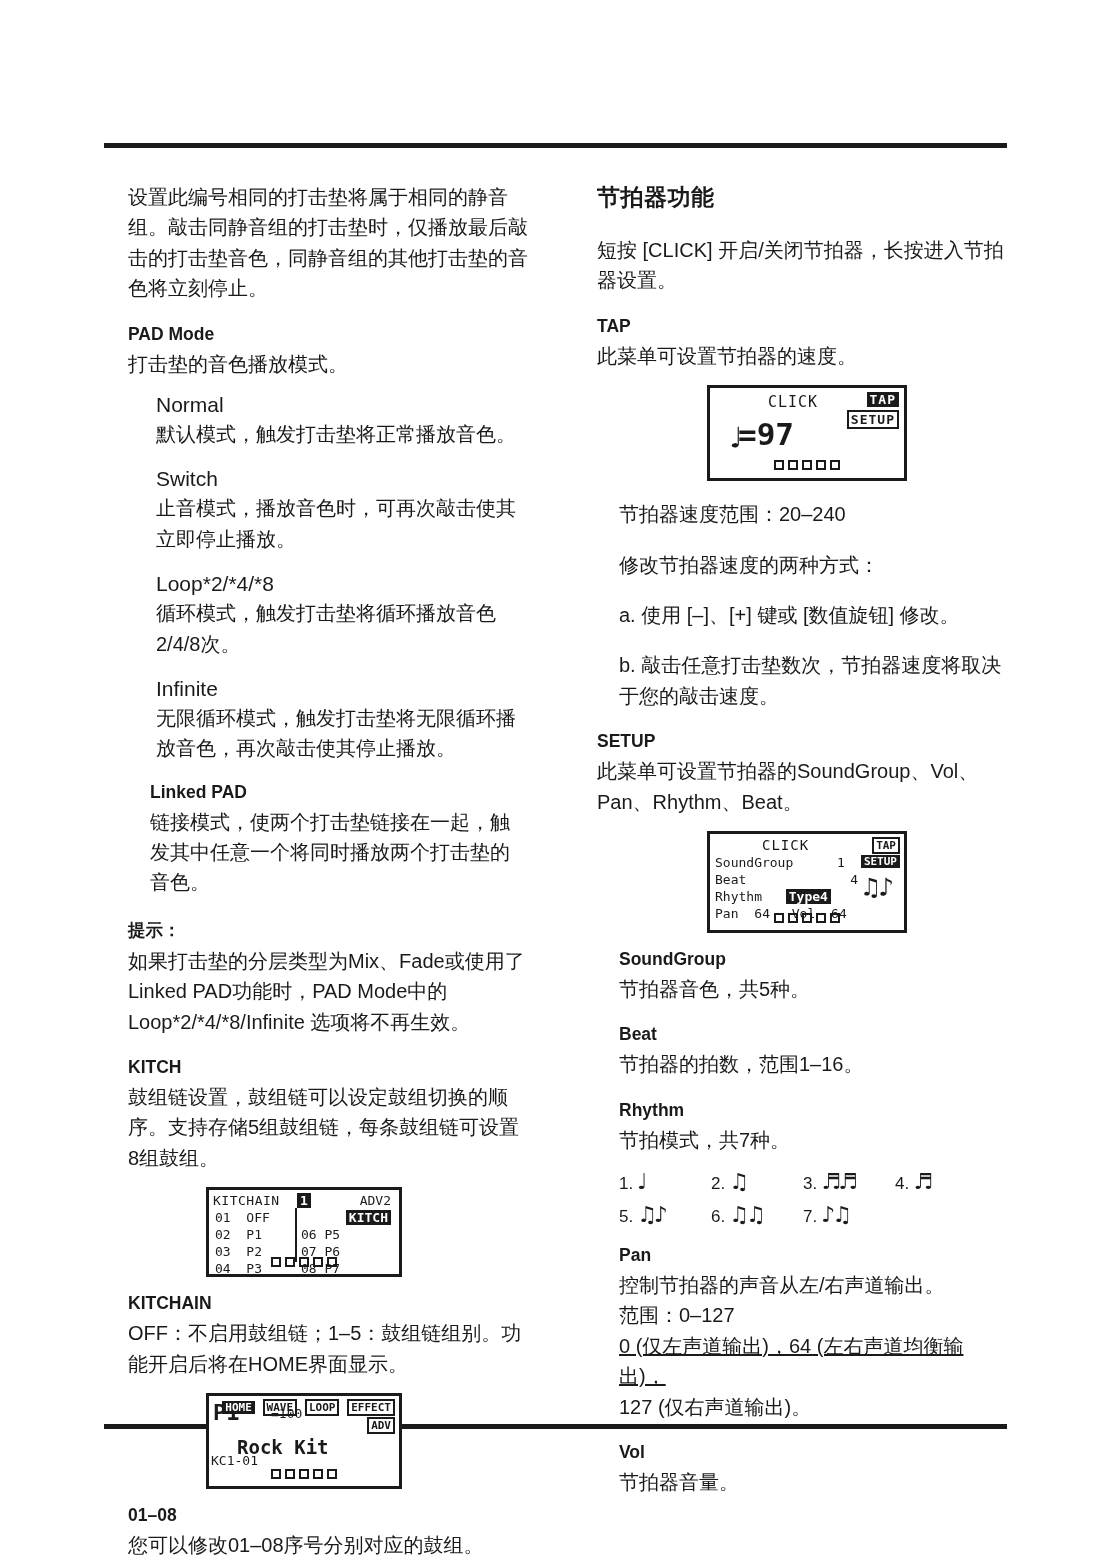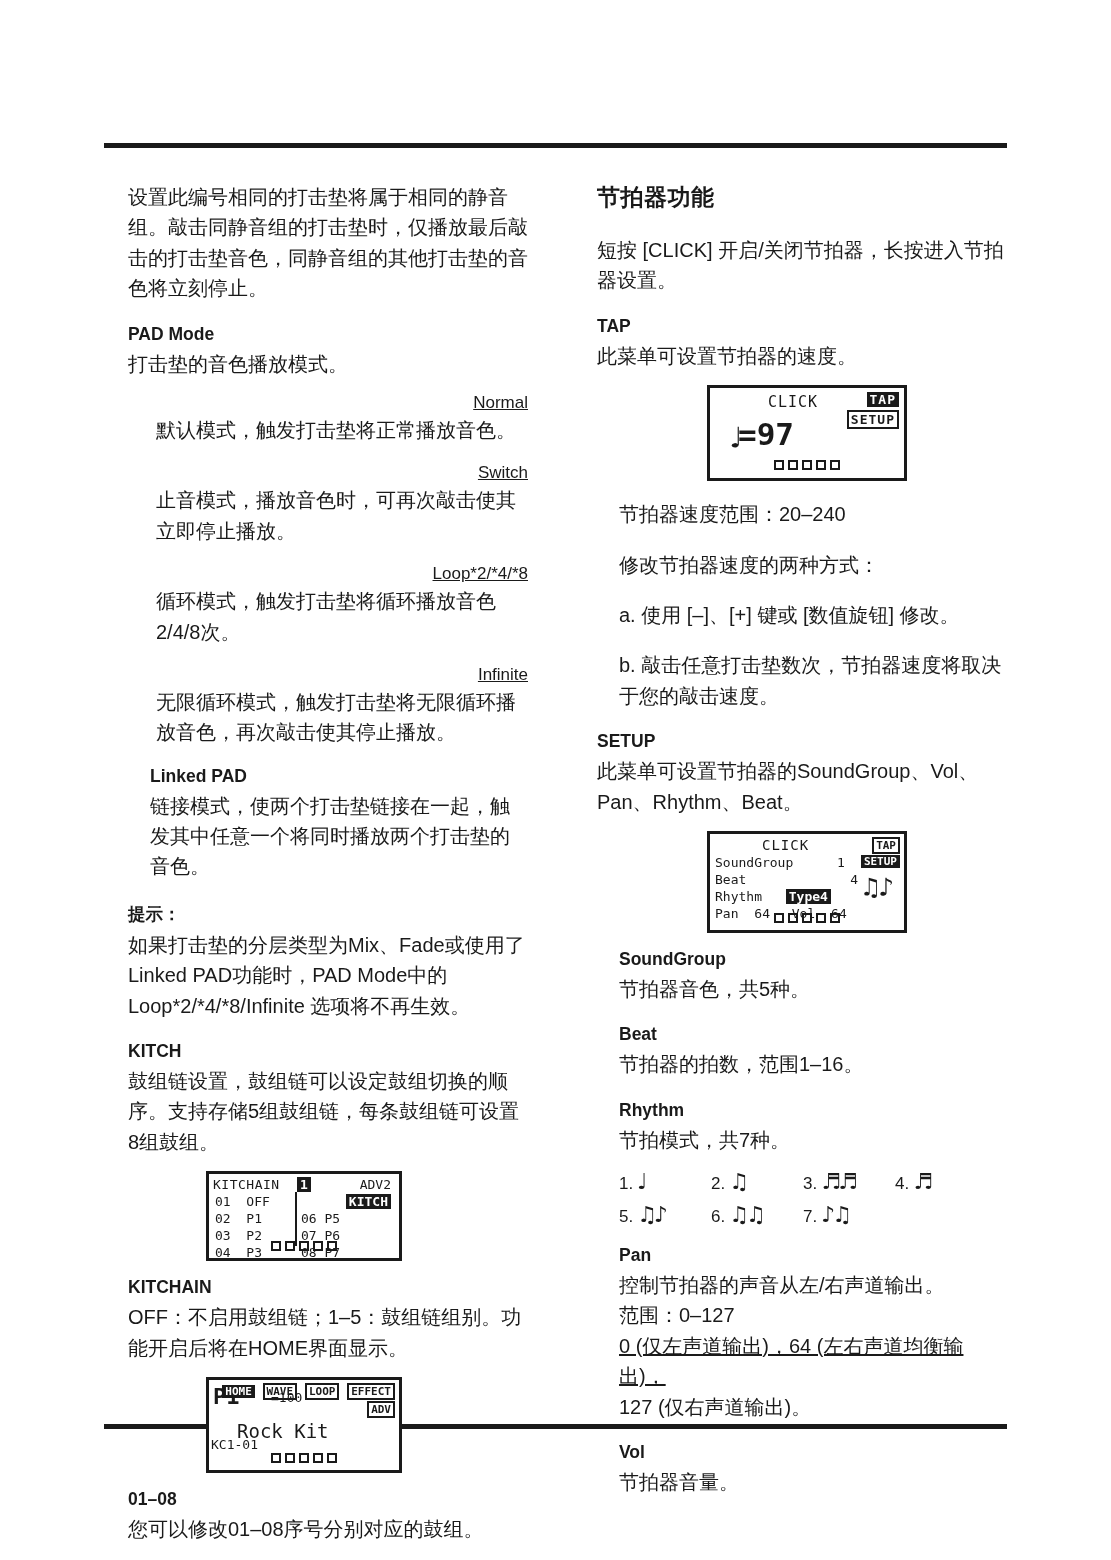--- a/index.html
+++ b/index.html
@@ -52,25 +52,23 @@
   }
   p {
     font-size: 20px;
     line-height: 1.52;
     margin: 0 0 20px 0;
   }
   p.tight { margin-bottom: 14px; }
   .indent { margin-left: 28px; }
   .indent2 { margin-left: 22px; }
   .uline {
-    text-decoration: underline;
-    font-size: 17px;
+    font-size: 21px;
     display: block;
     margin-bottom: 2px;
-    text-align: right;
   }
   .sub-block { margin-bottom: 18px; }
 
   
   .lcd {
     border: 3px solid #1a1a1a;
     background: #ffffff;
     font-family: "DejaVu Sans Mono", monospace;
     position: relative;
     box-sizing: border-box;
@@ -209,21 +207,21 @@
   }
   #home-screen .p1 {
     position: absolute; top: 4px; left: 4px;
     font-size: 22px; font-weight: bold;
   }
   #home-screen .tempo {
     position: absolute; top: 10px; left: 62px; font-size: 13px;
   }
   #home-screen .kitname {
     position: absolute; top: 40px; left: 28px;
-    font-size: 19px; font-weight: normal;
+    font-size: 19px; font-weight: bold;
   }
   #home-screen .kcode {
     position: absolute; bottom: 18px; left: 2px; font-size: 13px;
   }
   #home-screen .menu {
     position: absolute; top: 3px; right: 4px;
     text-align: right;
   }
   #home-screen .menu div {
     font-size: 11px;

